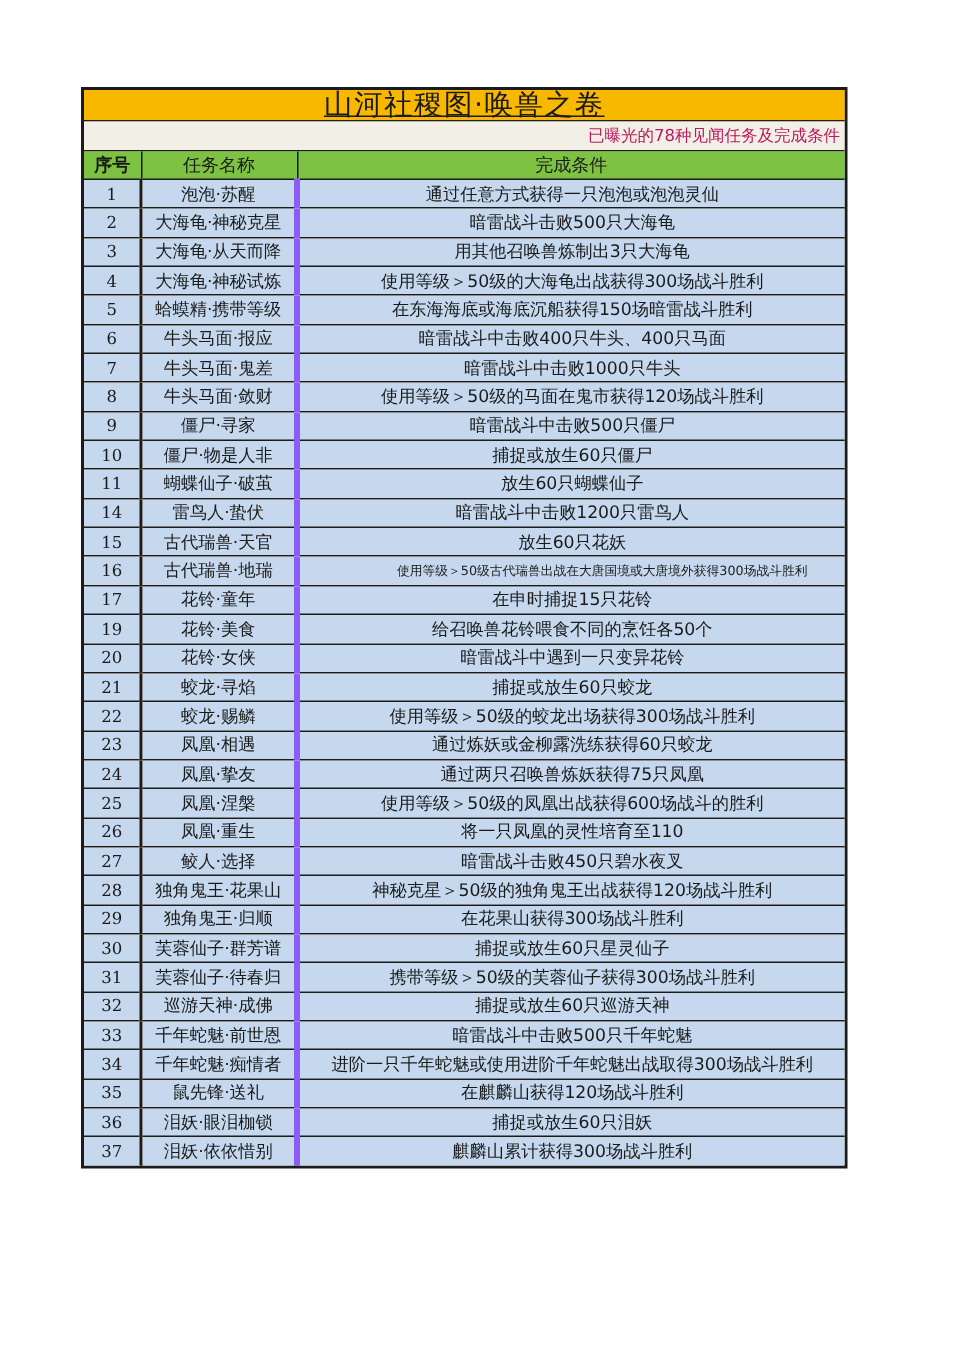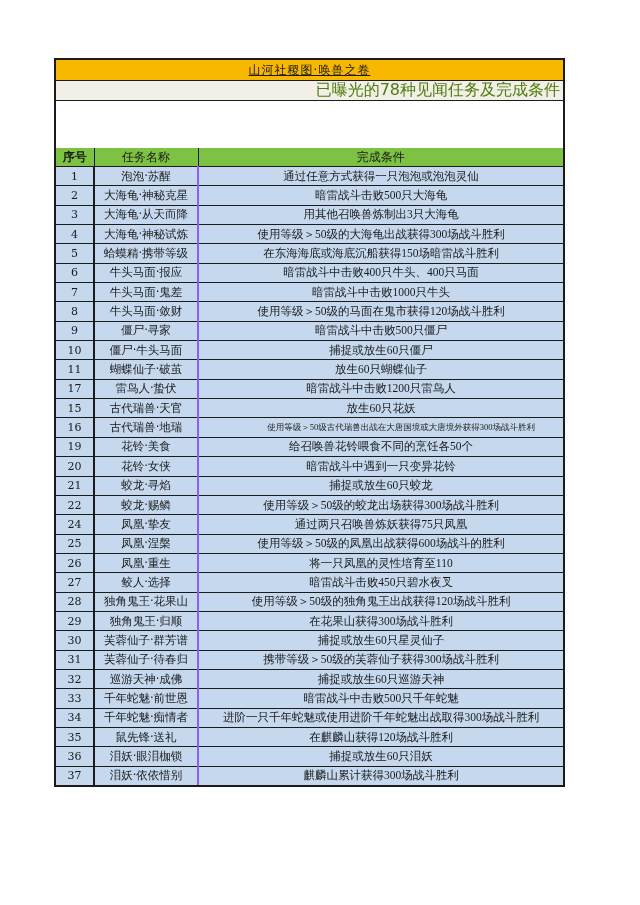--- a/index.html
+++ b/index.html
@@ -2,37 +2,37 @@
 <html><head>
   <meta charset="utf-8">
   <style>
     html, body { margin: 0; padding: 0; background: #ffffff; }
     body { width: 640px; height: 905px; position: relative; overflow: hidden;
            font-family: "DejaVu Sans", "Liberation Sans", sans-serif; }
     .sheet { position: absolute; left: 54px; top: 58px; width: 511px;
              border: 2px solid #1b1b1b; box-sizing: border-box; }
     .title-row { height: 20px; background: #f9b800; border-bottom: 1px solid #1b1b1b;
                  display: flex; align-items: center; justify-content: center; }
-    .title { font-size: 12px; color: #1a1a1a; text-decoration: underline; letter-spacing: 1px; line-height: 20px; }
+    .title { font-size: 19px; color: #1a1a1a; text-decoration: underline; letter-spacing: 1px; line-height: 20px; }
     .subtitle-row { height: 19px; background: #f1efe6; border-bottom: 1px solid #1b1b1b;
                     display: flex; align-items: center; justify-content: flex-end; padding-right: 3px; }
-    .subtitle { font-size: 16px; color: #4d7c0f; }
-    table { border-collapse: collapse; width: 100%; table-layout: fixed; margin-top: 47px; }
+    .subtitle { font-size: 11px; color: #be185d; }
+    table { border-collapse: collapse; width: 100%; table-layout: fixed; }
     col.c1 { width: 38px; } col.c2 { width: 104px; }
     th { background: #7dc242; height: 18px; font-size: 12px; font-weight: normal; color: #1a1a1a;
          border: 1px solid #1b1b1b; padding: 0; }
     th.bold { font-weight: bold; }
     td { background: #c5d8ee; height: 18.35px; font-size: 11.5px; color: #1a1a1a;
          border: 1px solid #1b1b1b; text-align: center; padding: 0; white-space: nowrap; overflow: hidden; }
     td.num { font-family: "DejaVu Serif", "Liberation Serif", serif; font-size: 11px; }
-    td.name { border-left: 2px solid #1b1b1b; border-right: 2px solid #8b5cf6; font-size: 11.5px; }
+    td.name { border-left: 2px solid #1b1b1b; border-right: 4px solid #8b5cf6; font-size: 11.5px; }
     td.small { font-size: 8.5px; padding-left: 40px; }
     tr:first-child th { border-top: none; }
     th:first-child, td:first-child { border-left: none; }
-    th:last-child, td:last-child { border-right: none; font-family: Liberation Serif, serif; }
+    th:last-child, td:last-child { border-right: none; }
     tr:last-child td { border-bottom: none; }
   </style>
 </head>
 <body>
 
 <div class="sheet">
   <div class="title-row">
     <span class="title">山河社稷图·唤兽之卷</span>
   </div>
   <div class="subtitle-row">
@@ -92,64 +92,74 @@
           <td class="name">牛头马面·敛财</td>
           <td class="cond">使用等级＞50级的马面在鬼市获得120场战斗胜利</td>
         </tr>
         <tr>
           <td class="num">9</td>
           <td class="name">僵尸·寻家</td>
           <td class="cond">暗雷战斗中击败500只僵尸</td>
         </tr>
         <tr>
           <td class="num">10</td>
-          <td class="name">僵尸·牛头马面</td>
+          <td class="name">僵尸·物是人非</td>
           <td class="cond">捕捉或放生60只僵尸</td>
         </tr>
         <tr>
           <td class="num">11</td>
           <td class="name">蝴蝶仙子·破茧</td>
           <td class="cond">放生60只蝴蝶仙子</td>
         </tr>
         <tr>
-          <td class="num">17</td>
+          <td class="num">14</td>
           <td class="name">雷鸟人·蛰伏</td>
           <td class="cond">暗雷战斗中击败1200只雷鸟人</td>
         </tr>
         <tr>
           <td class="num">15</td>
           <td class="name">古代瑞兽·天官</td>
           <td class="cond">放生60只花妖</td>
         </tr>
         <tr>
           <td class="num">16</td>
           <td class="name">古代瑞兽·地瑞</td>
           <td class="cond small">使用等级＞50级古代瑞兽出战在大唐国境或大唐境外获得300场战斗胜利</td>
         </tr>
         <tr>
+          <td class="num">17</td>
+          <td class="name">花铃·童年</td>
+          <td class="cond">在申时捕捉15只花铃</td>
+        </tr>
+        <tr>
           <td class="num">19</td>
           <td class="name">花铃·美食</td>
           <td class="cond">给召唤兽花铃喂食不同的烹饪各50个</td>
         </tr>
         <tr>
           <td class="num">20</td>
           <td class="name">花铃·女侠</td>
           <td class="cond">暗雷战斗中遇到一只变异花铃</td>
         </tr>
         <tr>
           <td class="num">21</td>
           <td class="name">蛟龙·寻焰</td>
           <td class="cond">捕捉或放生60只蛟龙</td>
         </tr>
         <tr>
           <td class="num">22</td>
           <td class="name">蛟龙·赐鳞</td>
           <td class="cond">使用等级＞50级的蛟龙出场获得300场战斗胜利</td>
         </tr>
         <tr>
+          <td class="num">23</td>
+          <td class="name">凤凰·相遇</td>
+          <td class="cond">通过炼妖或金柳露洗练获得60只蛟龙</td>
+        </tr>
+        <tr>
           <td class="num">24</td>
           <td class="name">凤凰·挚友</td>
           <td class="cond">通过两只召唤兽炼妖获得75只凤凰</td>
         </tr>
         <tr>
           <td class="num">25</td>
           <td class="name">凤凰·涅槃</td>
           <td class="cond">使用等级＞50级的凤凰出战获得600场战斗的胜利</td>
         </tr>
         <tr>
@@ -158,21 +168,21 @@
           <td class="cond">将一只凤凰的灵性培育至110</td>
         </tr>
         <tr>
           <td class="num">27</td>
           <td class="name">鲛人·选择</td>
           <td class="cond">暗雷战斗击败450只碧水夜叉</td>
         </tr>
         <tr>
           <td class="num">28</td>
           <td class="name">独角鬼王·花果山</td>
-          <td class="cond">使用等级＞50级的独角鬼王出战获得120场战斗胜利</td>
+          <td class="cond">神秘克星＞50级的独角鬼王出战获得120场战斗胜利</td>
         </tr>
         <tr>
           <td class="num">29</td>
           <td class="name">独角鬼王·归顺</td>
           <td class="cond">在花果山获得300场战斗胜利</td>
         </tr>
         <tr>
           <td class="num">30</td>
           <td class="name">芙蓉仙子·群芳谱</td>
           <td class="cond">捕捉或放生60只星灵仙子</td>

